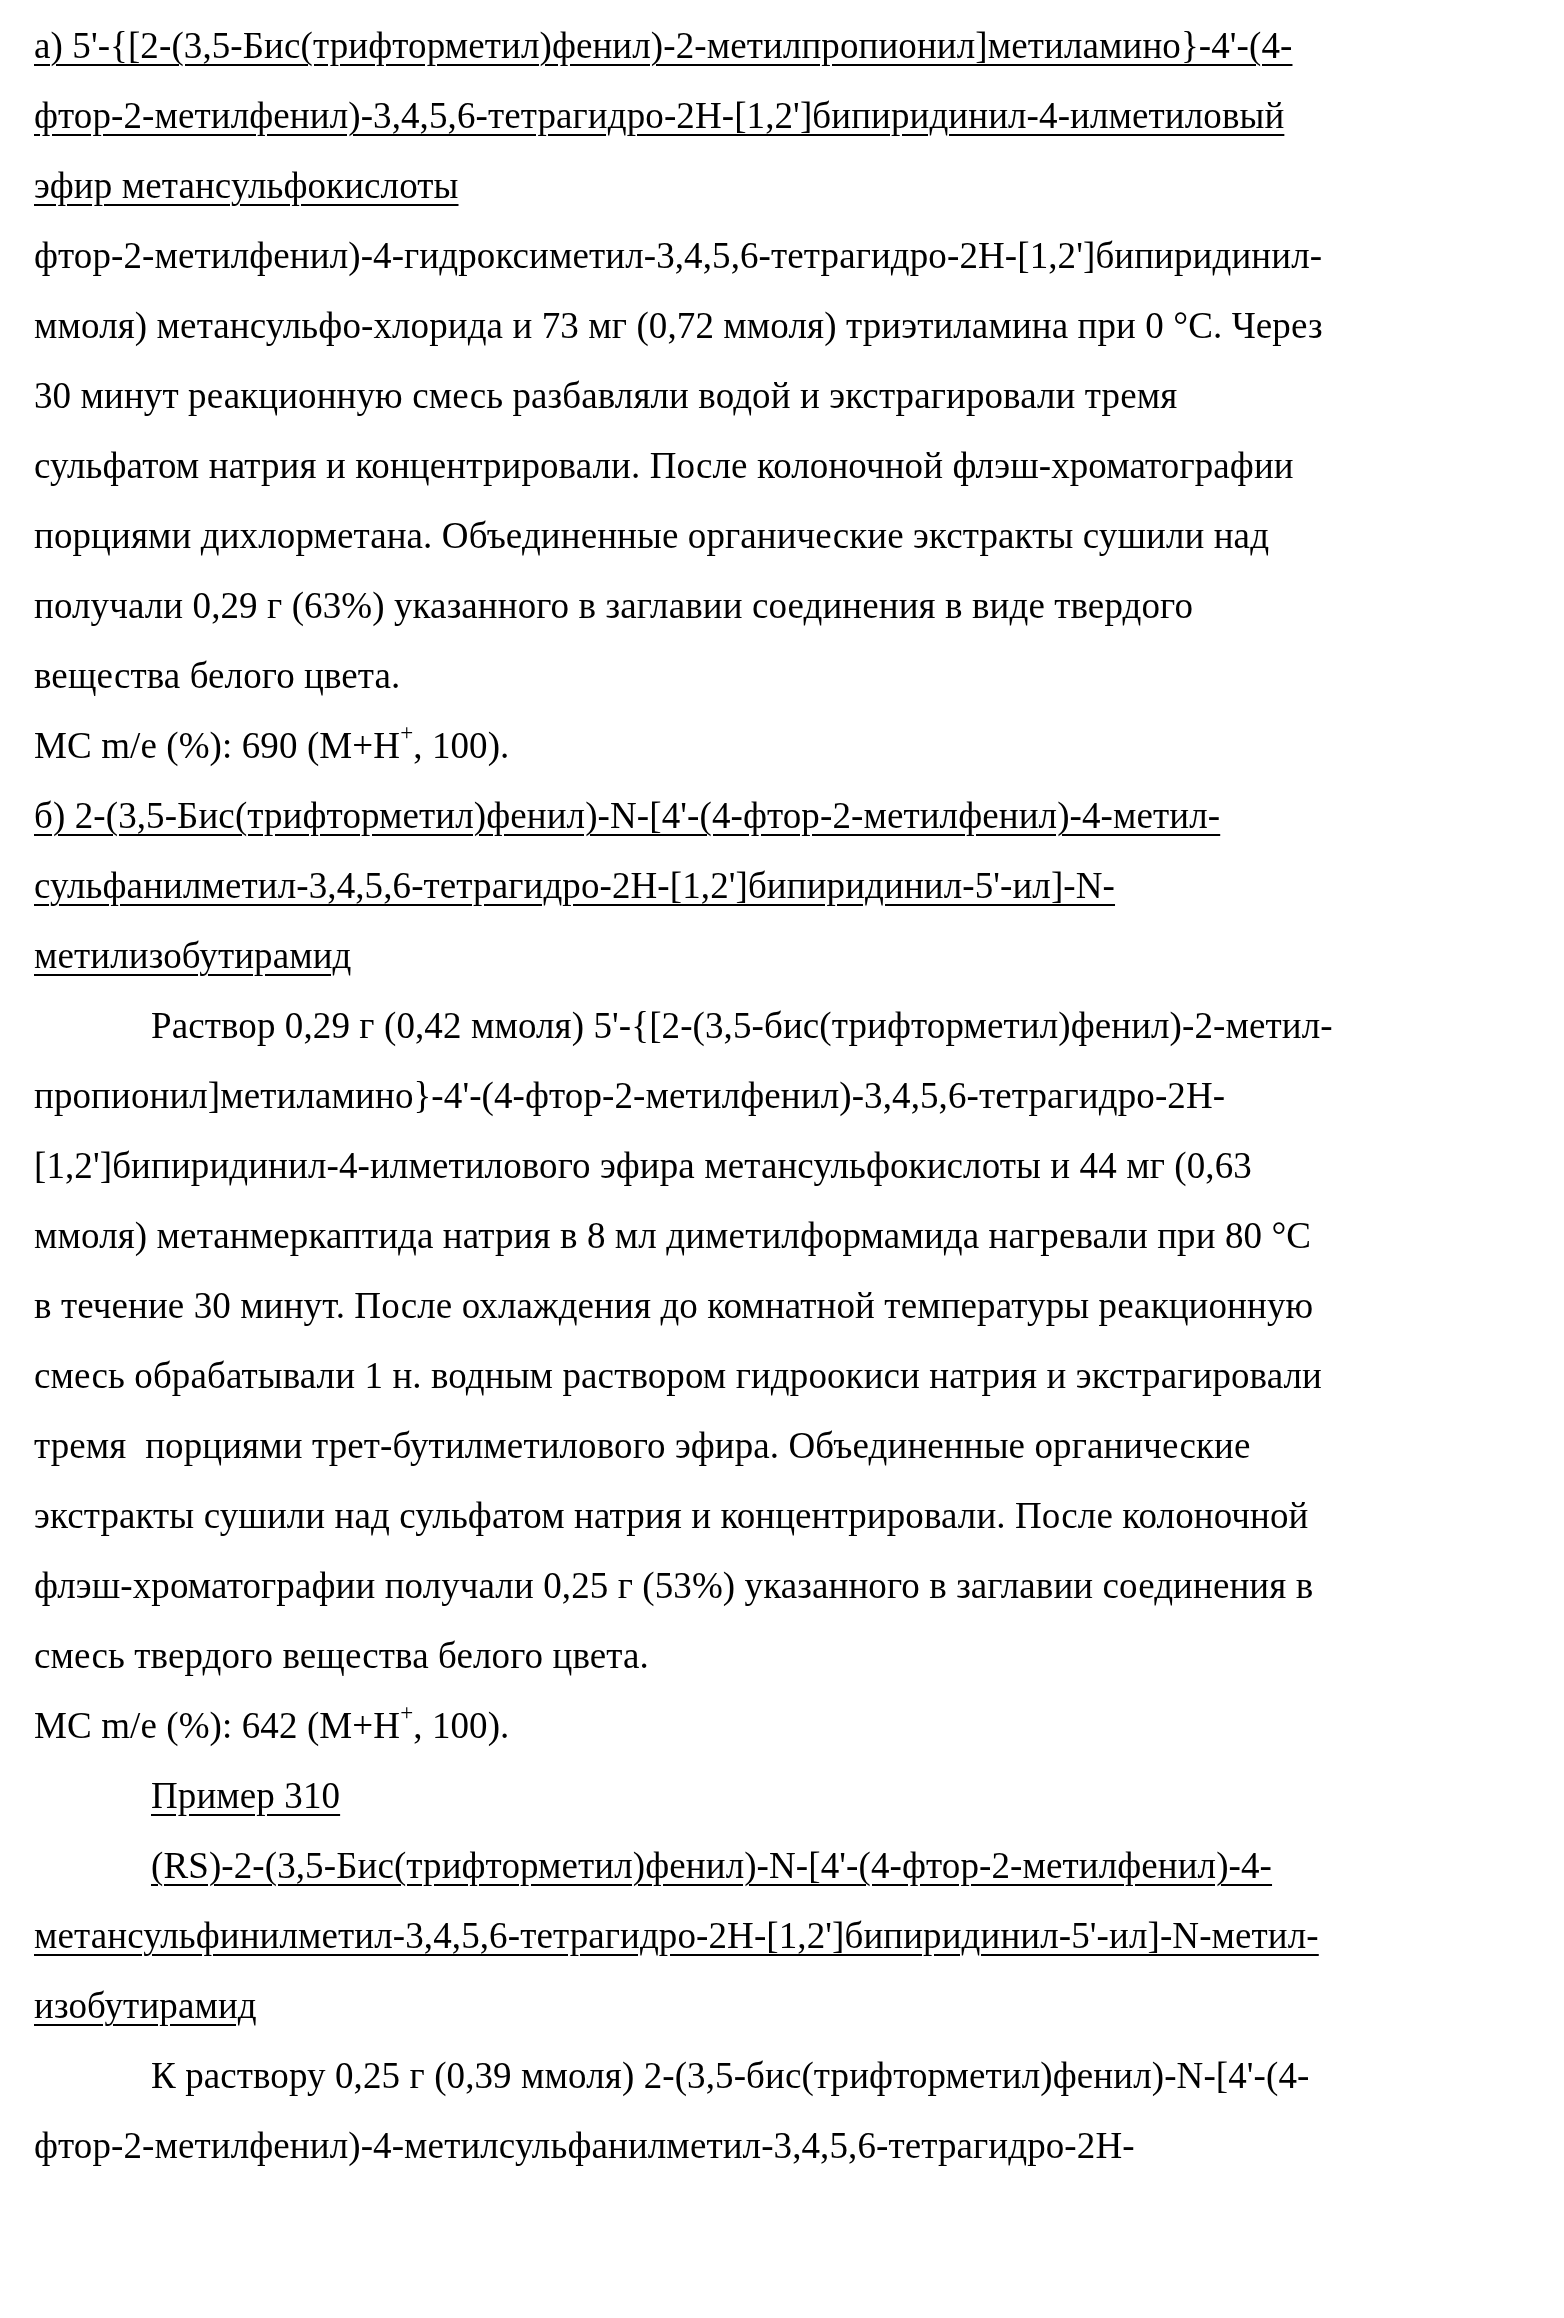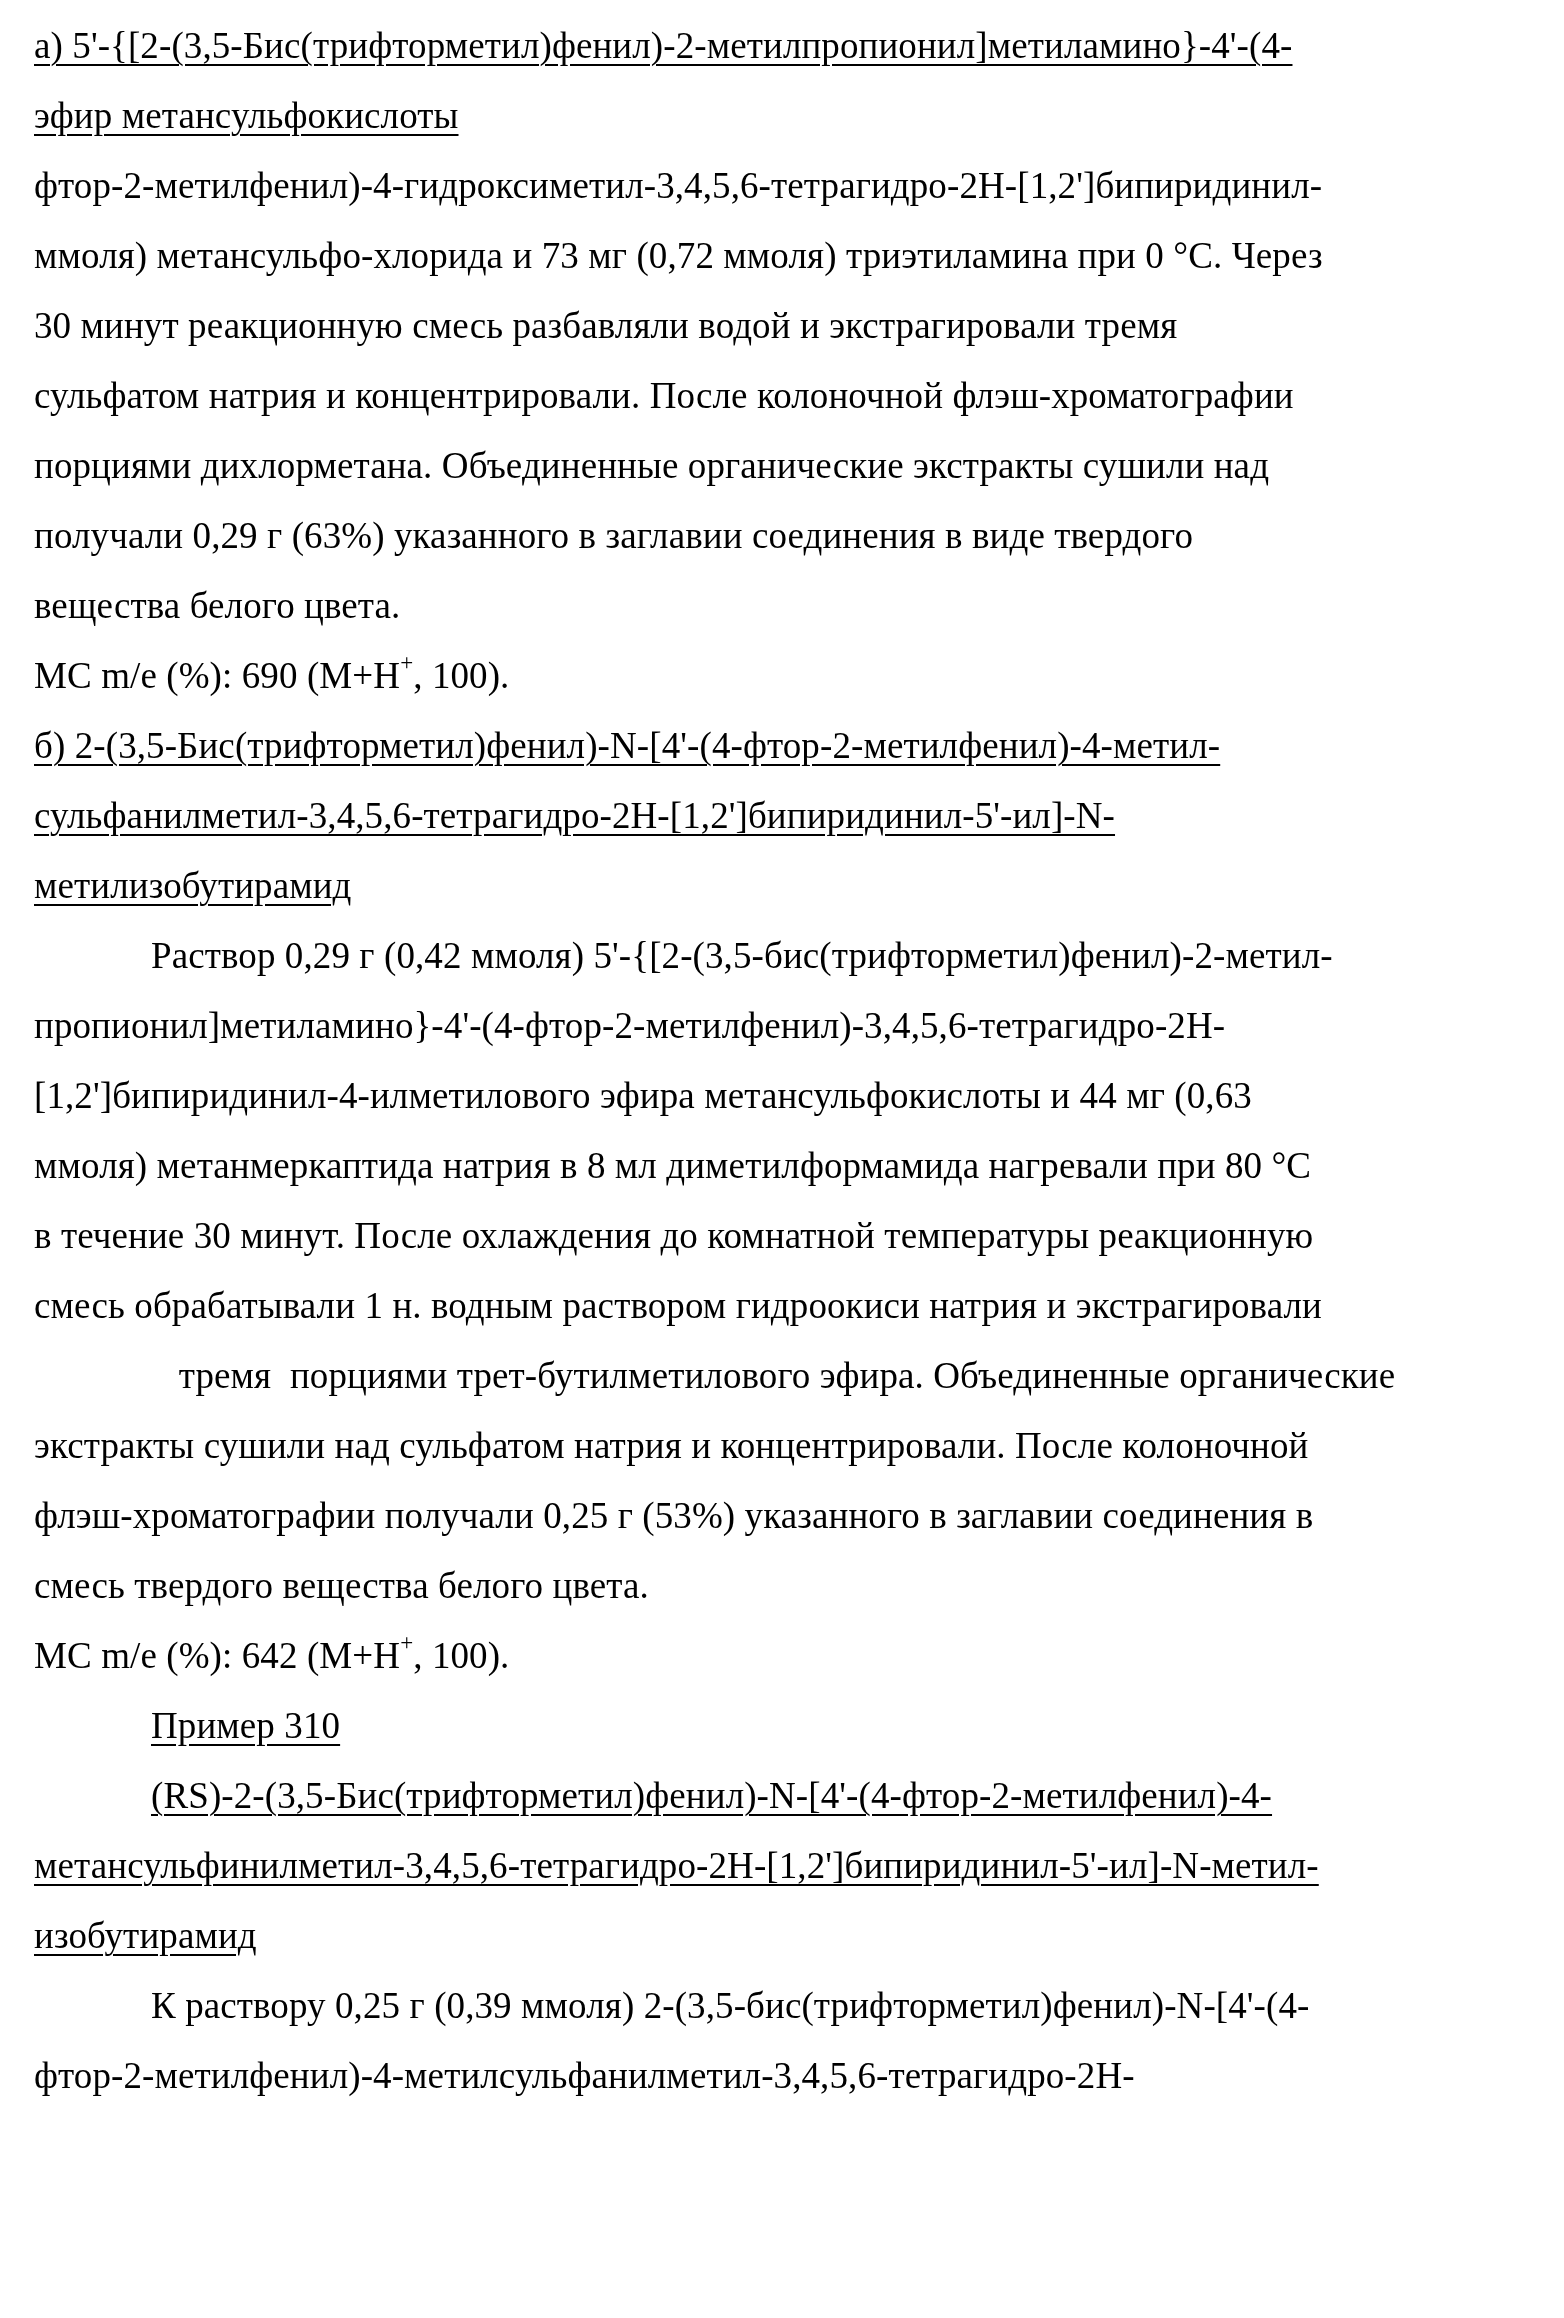--- a/index.html
+++ b/index.html
@@ -44,20 +44,21 @@
       top: -4.9px;
     }
   </style>
 </head>
 <body>
 
 <div class="page">
 
   <div>
     <div class="line u"><span class="t">а) 5'-{[2-(3,5-Бис(трифторметил)фенил)-2-метилпропионил]метиламино}-4'-(4-</span></div>
+    <div class="line u"><span class="t">фтор-2-метилфенил)-3,4,5,6-тетрагидро-2Н-[1,2']бипиридинил-4-илметиловый</span></div>
     <div class="line u"><span class="t">эфир метансульфокислоты</span></div>
 
     <div class="line">фтор-2-метилфенил)-4-гидроксиметил-3,4,5,6-тетрагидро-2Н-[1,2']бипиридинил-</div>
     <div class="line">ммоля) метансульфо-хлорида и 73 мг (0,72 ммоля) триэтиламина при 0 °С. Через</div>
     <div class="line">30 минут реакционную смесь разбавляли водой и экстрагировали тремя</div>
     <div class="line">сульфатом натрия и концентрировали. После колоночной флэш-хроматографии</div>
     <div class="line">порциями дихлорметана. Объединенные органические экстракты сушили над</div>
     <div class="line">получали 0,29 г (63%) указанного в заглавии соединения в виде твердого</div>
     <div class="line">вещества белого цвета.</div>
 
@@ -68,21 +69,21 @@
     <div class="line u"><span class="t">б) 2-(3,5-Бис(трифторметил)фенил)-N-[4'-(4-фтор-2-метилфенил)-4-метил-</span></div>
     <div class="line u"><span class="t">сульфанилметил-3,4,5,6-тетрагидро-2Н-[1,2']бипиридинил-5'-ил]-N-</span></div>
     <div class="line u"><span class="t">метилизобутирамид</span></div>
 
     <div class="line indent">Раствор 0,29 г (0,42 ммоля) 5'-{[2-(3,5-бис(трифторметил)фенил)-2-метил-</div>
     <div class="line">пропионил]метиламино}-4'-(4-фтор-2-метилфенил)-3,4,5,6-тетрагидро-2Н-</div>
     <div class="line">[1,2']бипиридинил-4-илметилового эфира метансульфокислоты и 44 мг (0,63</div>
     <div class="line">ммоля) метанмеркаптида натрия в 8 мл диметилформамида нагревали при 80 °С</div>
     <div class="line">в течение 30 минут. После охлаждения до комнатной температуры реакционную</div>
     <div class="line">смесь обрабатывали 1 н. водным раствором гидроокиси натрия и экстрагировали</div>
-    <div class="line" style="white-space: pre; text-align: center;">тремя  порциями трет-бутилметилового эфира. Объединенные органические</div>
+    <div class="line" style="white-space: pre;">тремя  порциями трет-бутилметилового эфира. Объединенные органические</div>
     <div class="line">экстракты сушили над сульфатом натрия и концентрировали. После колоночной</div>
     <div class="line">флэш-хроматографии получали 0,25 г (53%) указанного в заглавии соединения в</div>
     <div class="line">смесь твердого вещества белого цвета.</div>
 
     <div class="line"><span>МС m/e (%): 642 (М+Н</span><sup class="sup">+</sup><span>, 100).</span></div>
   </div>
 
   <div>
     <div class="line u indent"><span class="t">Пример 310</span></div>
     <div class="line u indent"><span class="t">(RS)-2-(3,5-Бис(трифторметил)фенил)-N-[4'-(4-фтор-2-метилфенил)-4-</span></div>

